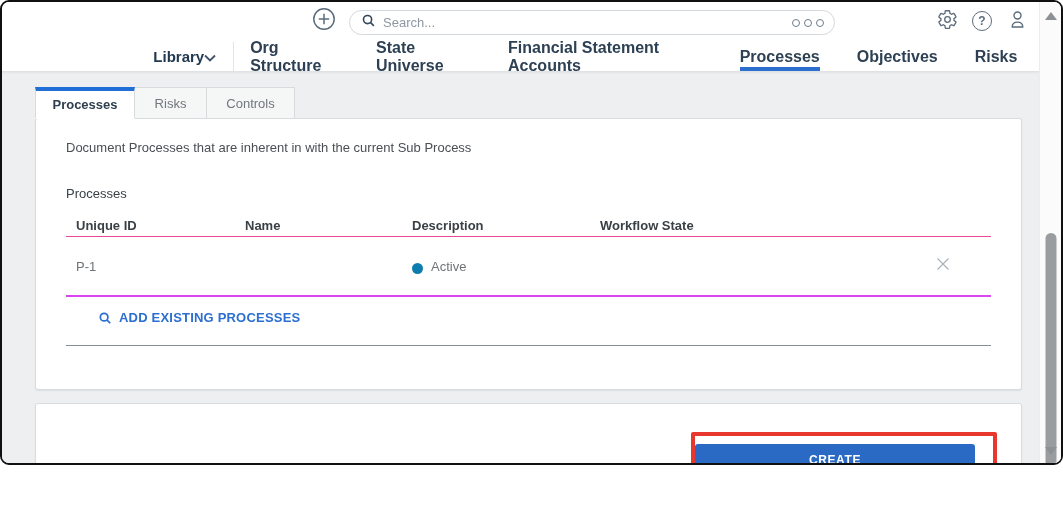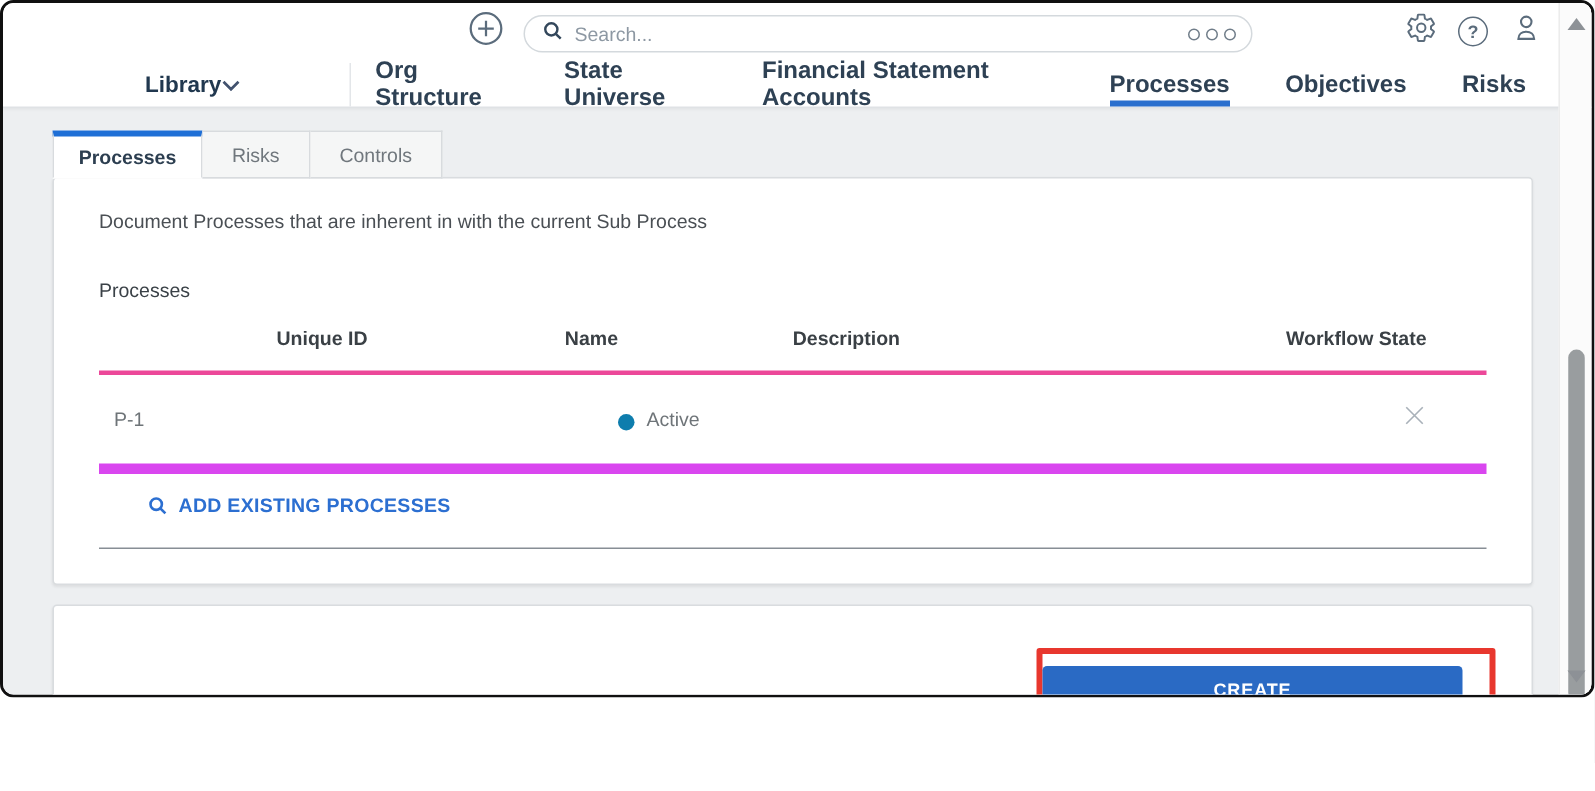--- a/index.html
+++ b/index.html
@@ -30,21 +30,21 @@
     width:20px; height:20px; border:1.6px solid #5b6c7c; border-radius:50%;
     display:flex; align-items:center; justify-content:center;
     font-size:12px; font-weight:700; color:#5b6c7c;
   }
   
   .navbar {
     height:30px; display:flex; align-items:stretch; background:#fff;
     border-bottom:1px solid #dfe2e5; box-shadow:0 1px 2px rgba(0,0,0,.05); position:relative; z-index:2;
   }
   .module-select {
-    width:247px; display:flex; align-items:center; justify-content:center;
+    width:247px; display:flex; align-items:center; justify-content:flex-end;
     padding:0 17px 0 38px; border-right:1px solid #e3e6e9; cursor:pointer;
   }
   .module-label { font-size:15px; font-weight:700; color:#21384f; }
   .nav-list { display:flex; align-items:stretch; gap:37px; margin-left:16px; }
   .nav-item {
     display:flex; align-items:center; font-size:16px; font-weight:600; color:#2e4154; cursor:pointer;
   }
   .nav-item.active { box-shadow:inset 0 -4px 0 #2a6fce; }
   .nav-more { display:flex; align-items:center; font-size:12px; font-weight:700; color:#5f6b76; letter-spacing:1px; margin-left:28px; cursor:pointer; }
   
@@ -67,23 +67,23 @@
     background:#fff; border:1px solid #d9dcdf; border-radius:3px;
     box-shadow:0 1px 2px rgba(0,0,0,.07); position:relative; z-index:1;
   }
   .card-main { height:272px; padding:21px 30px 0 30px; }
   .panel-desc { font-size:13px; color:#4a4f54; margin-bottom:31px; }
   .section-label { font-size:13px; color:#3a4147; margin-bottom:17px; }
   .ptable { border-bottom:1px solid #878e95; }
   .trow {
     display:grid; grid-template-columns:179px 167px 188px 1fr 40px; align-items:center;
   }
-  .thead { padding-bottom:14px; border-bottom:3px solid #ec4899;text-align:right; }
+  .thead { padding-bottom:3px; border-bottom:1px solid #ec4899; }
   .thead .cell { font-size:13px; font-weight:700; color:#3a4045; }
-  .tbody-row { padding:19px 0; border-bottom:7px solid #d946ef; }
+  .tbody-row { padding:19px 0; border-bottom:2px solid #d946ef; }
   .tbody-row .cell { font-size:13px; color:#6e7478; }
   .cell.first { padding-left:10px; }
   .state-cell { display:flex; align-items:flex-end; gap:8px; }
   .state-dot { width:11px; height:11px; border-radius:50%; background:#0e7dad; }
   .row-remove { display:flex; align-items:center; justify-content:flex-end; cursor:pointer; }
   .addlink-row { padding:13px 0 16px 32px; }
   .addlink { display:inline-flex; align-items:center; gap:7px; cursor:pointer; text-decoration:none; }
   .addlink span { font-size:13px; font-weight:600; color:#2c6fd1; letter-spacing:.2px; }
   .card-footer { height:108px; margin-top:13px; position:relative; }
   .annotation-box {

